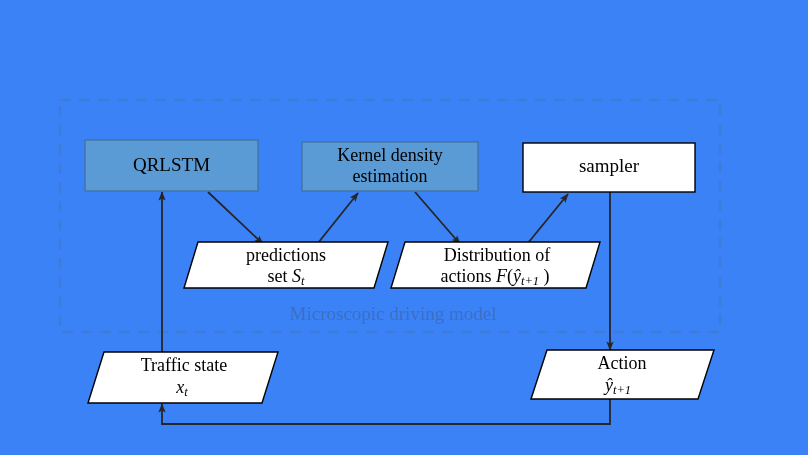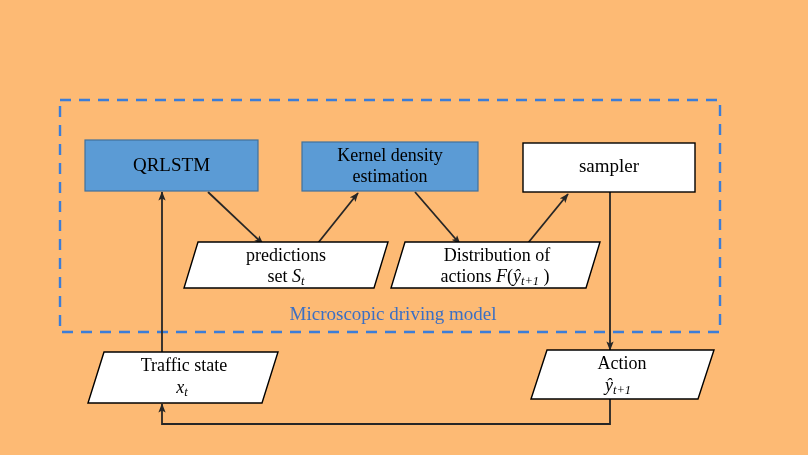--- a/index.html
+++ b/index.html
@@ -10,21 +10,21 @@
   body {
     width: 808px;
     height: 455px;
     font-family: "Liberation Serif", "DejaVu Serif", serif;
     overflow: hidden;
   }
   #diagram-root {
     position: relative;
     width: 808px;
     height: 455px;
-    background: #fdba74;
+    background: #3b82f6;
   }
   svg.canvas {
     position: absolute;
     left: 0;
     top: 0;
     width: 808px;
     height: 455px;
   }
   text {
     font-family: "Liberation Serif", "DejaVu Serif", serif;

